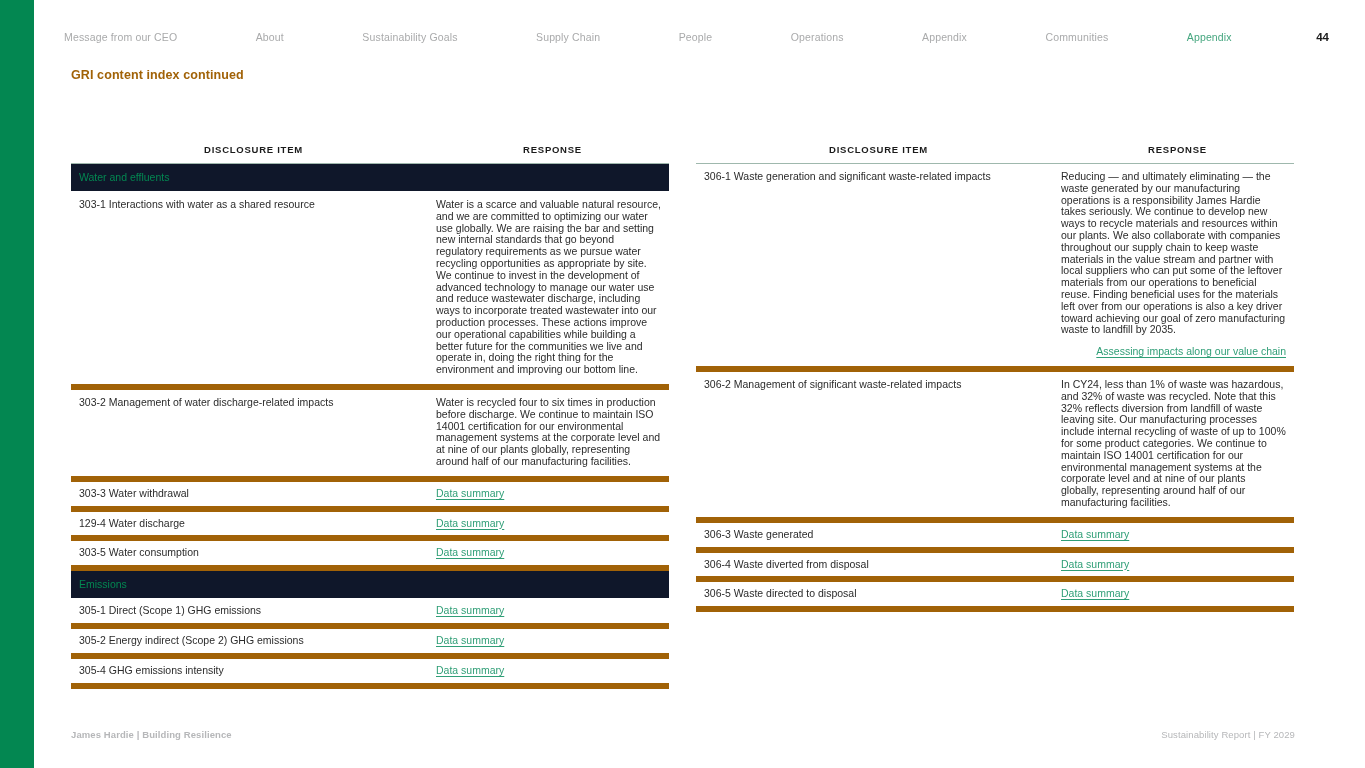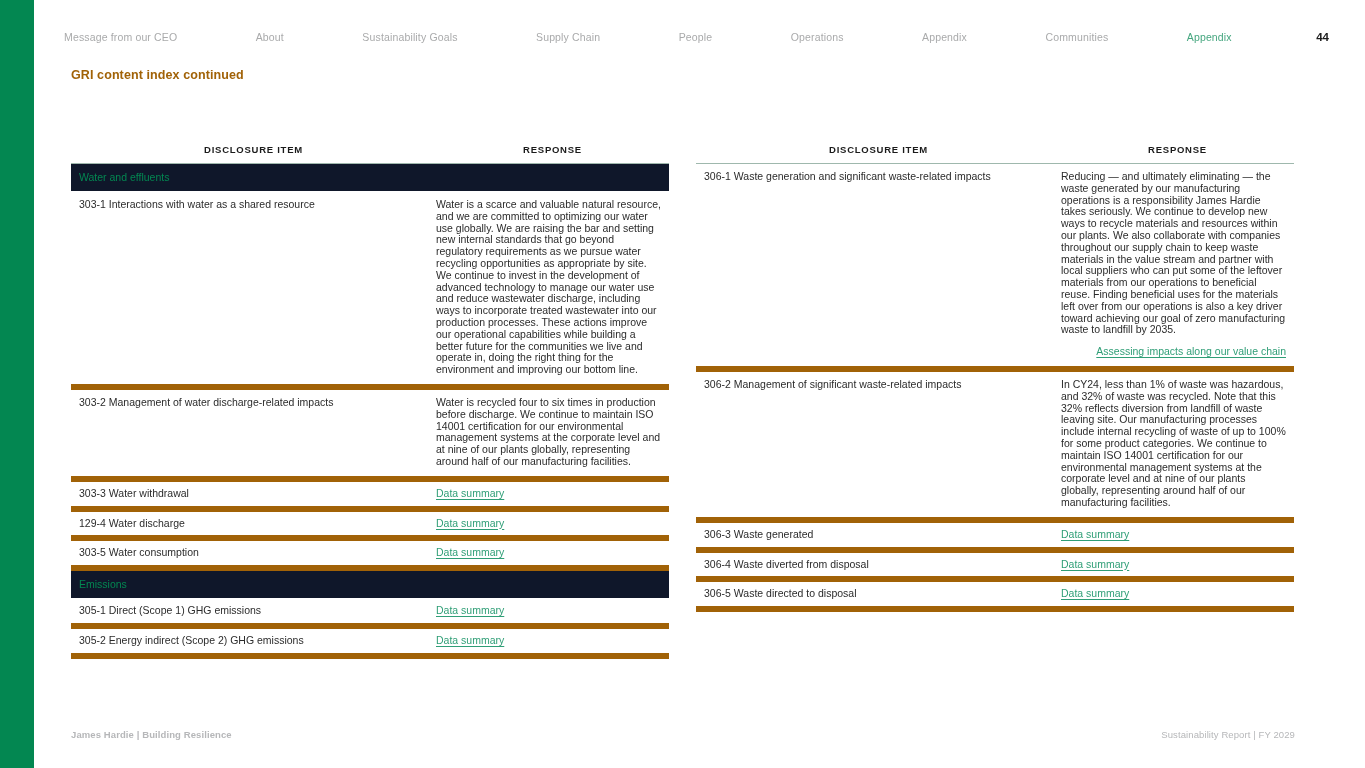--- a/index.html
+++ b/index.html
@@ -212,20 +212,26 @@
               <td colspan="2">Emissions</td>
             </tr>
             <tr class="data-row compact">
               <td class="item-cell">305-1 Direct (Scope 1) GHG emissions</td>
               <td class="resp-cell">
                 <p class="resp-para"><a class="link">Data summary</a></p>
               </td>
             </tr>
             <tr class="data-row compact">
               <td class="item-cell">305-2 Energy indirect (Scope 2) GHG emissions</td>
+              <td class="resp-cell">
+                <p class="resp-para"><a class="link">Data summary</a></p>
+              </td>
+            </tr>
+            <tr class="data-row compact">
+              <td class="item-cell">305-4 GHG emissions intensity</td>
               <td class="resp-cell">
                 <p class="resp-para"><a class="link">Data summary</a></p>
               </td>
             </tr>
           </tbody>
         </table>
       </div>
       <div class="col">
         <table class="gri">
           <colgroup>

